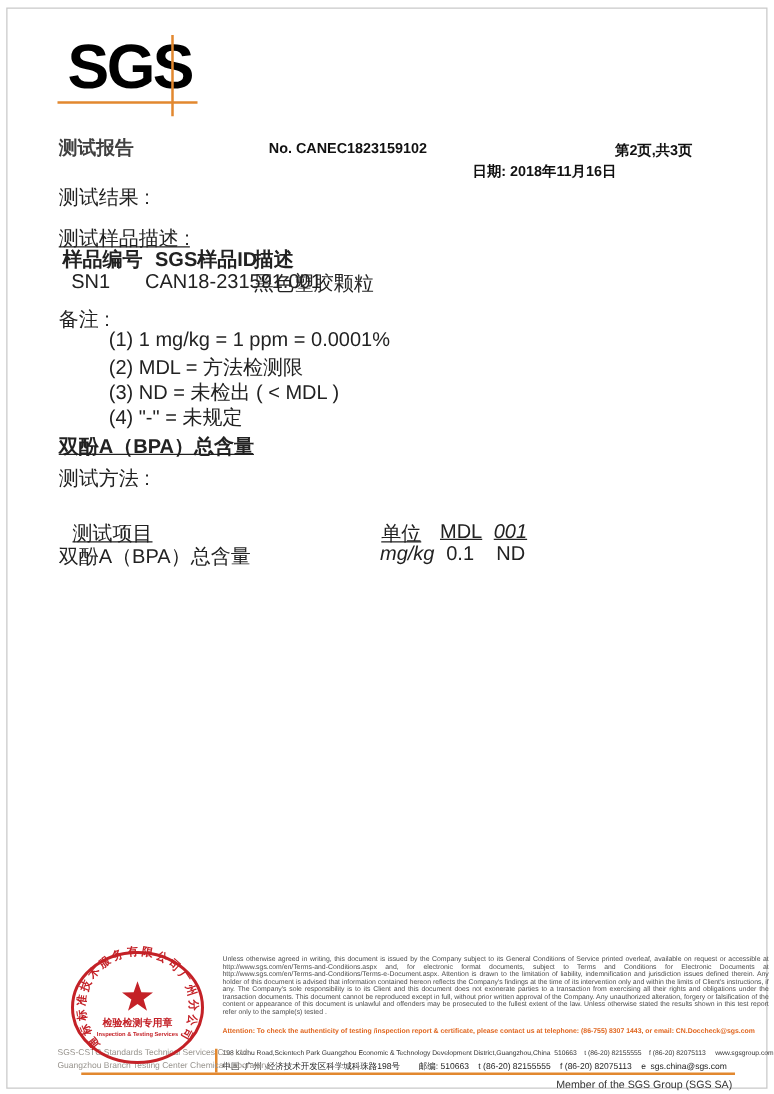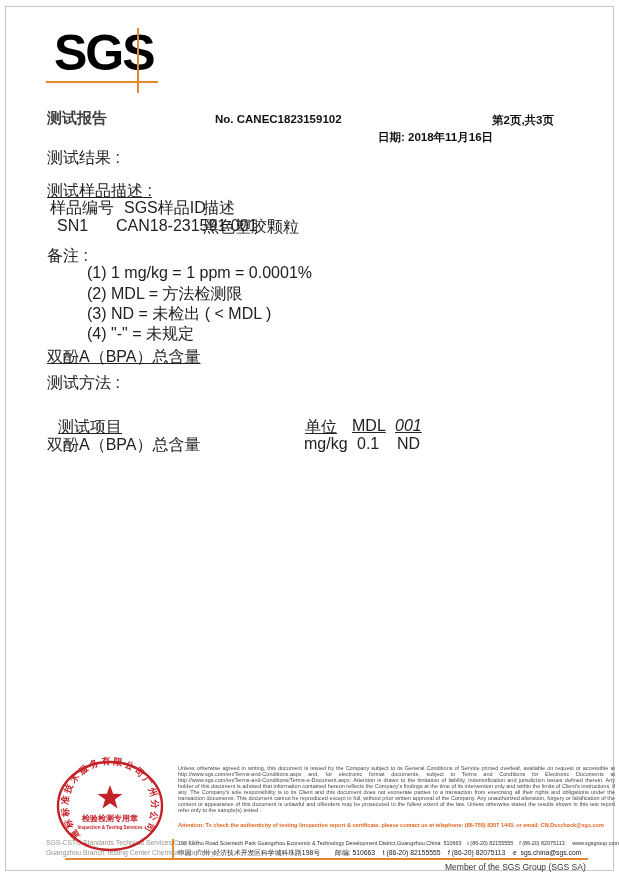--- a/index.html
+++ b/index.html
@@ -31,21 +31,21 @@
   .logo-vline { left: 137px; top: 28px; width: 2px; height: 65px; background: #e2882f; }
 
   .doc-title { left: 47px; top: 109px; font-size: 15px; font-weight: bold; color: #404040; }
   .report-no { left: 215px; top: 113px; font-size: 11.5px; font-weight: bold; color: #111; }
   .doc-date  { left: 378px; top: 113px; font-size: 11.5px; font-weight: bold; color: #111; margin-top: 17px; }
   .doc-page  { left: 492px; top: 113px; font-size: 11.5px; font-weight: bold; color: #111; }
 
   
   .body-text { font-size: 16px; color: #222; }
   .u { text-decoration: underline; }
-  .b { font-weight: normal; }
+  .b { font-weight: bold; }
   .i { font-style: italic; }
 
   .lbl-result { left: 47px; top: 148px; }
   .lbl-sample-desc { left: 47px; top: 181px; }
 
   .st-col-no  { left: 50px;  top: 198px; }
   .st-col-id  { left: 124px; top: 198px; }
   .st-col-desc{ left: 203px; top: 198px; }
   .st-row-no  { left: 57px;  top: 217px; }
   .st-row-id  { left: 116px; top: 217px; }
@@ -63,21 +63,21 @@
   .method-text {
     left: 108px; top: 373px; width: 478px;
     font-size: 11.5px; line-height: 20px; text-align: justify;
   }
 
   .rt-col-item  { left: 58px;  top: 417px; }
   .rt-col-unit  { left: 305px; top: 417px; }
   .rt-col-mdl   { left: 352px; top: 417px; }
   .rt-col-sample{ left: 395px; top: 417px; }
   .rt-row-item  { left: 47px;  top: 435px; }
-  .rt-row-unit  { left: 304px; top: 435px; }
+  .rt-row-unit  { left: 304px; top: 435px; font-style: italic; }
   .rt-row-mdl   { left: 357px; top: 435px; }
   .rt-row-value { left: 397px; top: 435px; }
 
   
   .stamp-svg { left: 54px; top: 760px; width: 112px; height: 92px; overflow: visible; z-index: 2; }
   .company-1 { left: 46px; top: 839px; font-size: 6.8px; color: #98948e; white-space: nowrap; z-index: 1; }
   .company-2 { left: 46px; top: 849px; font-size: 6.8px; color: #98948e; white-space: nowrap; z-index: 1; }
 
   .disclaimer {
     left: 178px; top: 766px; width: 437px;

